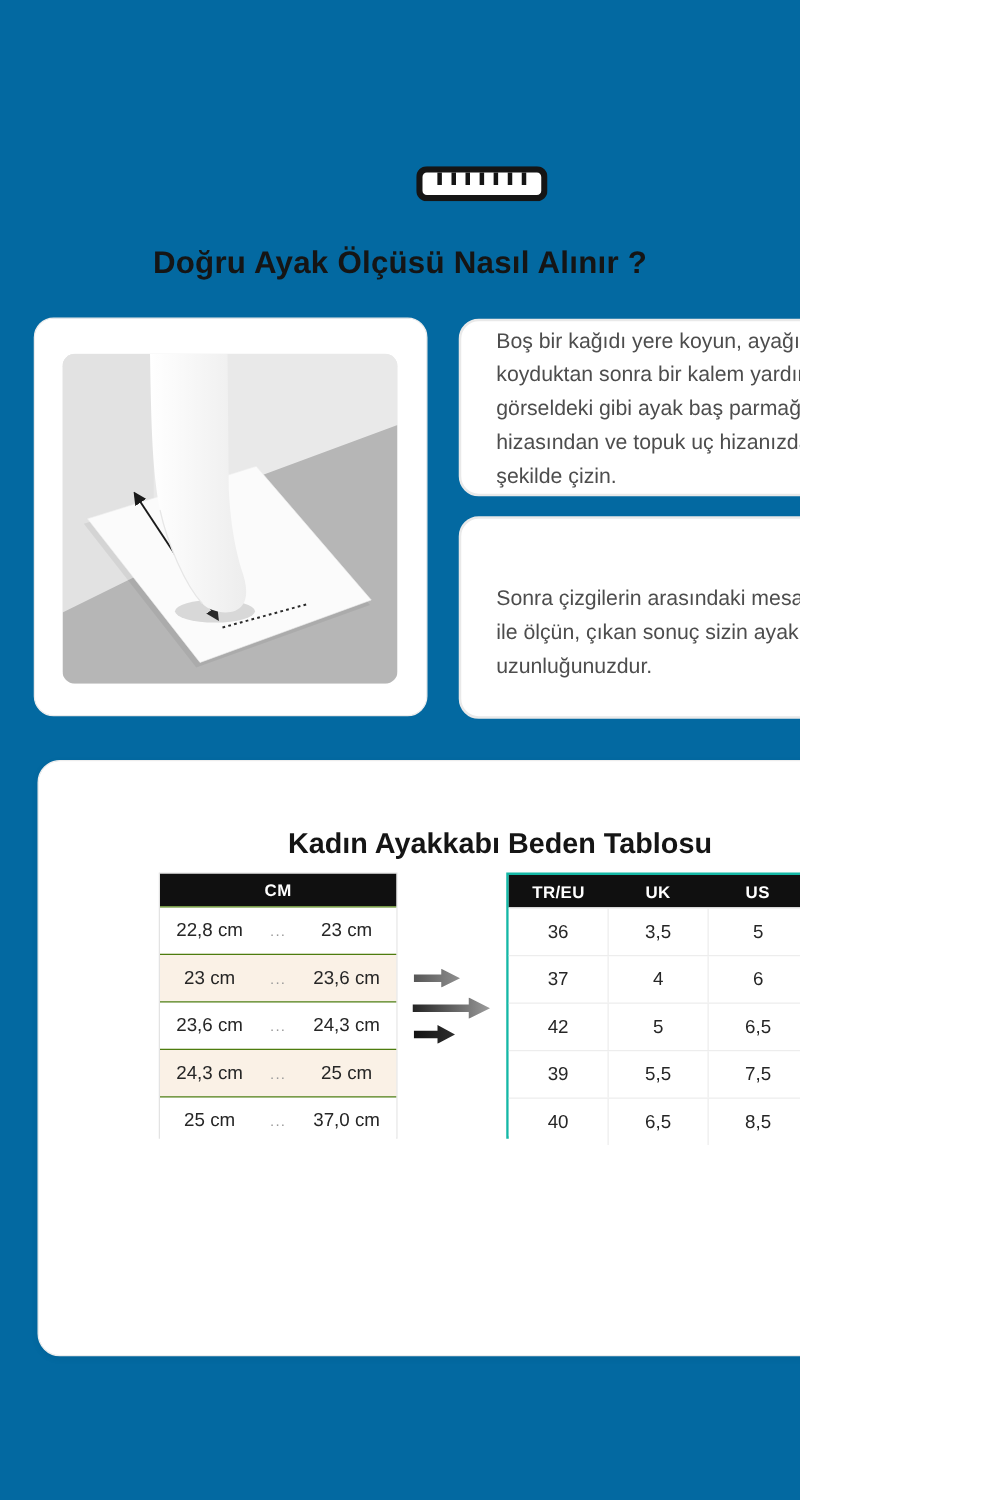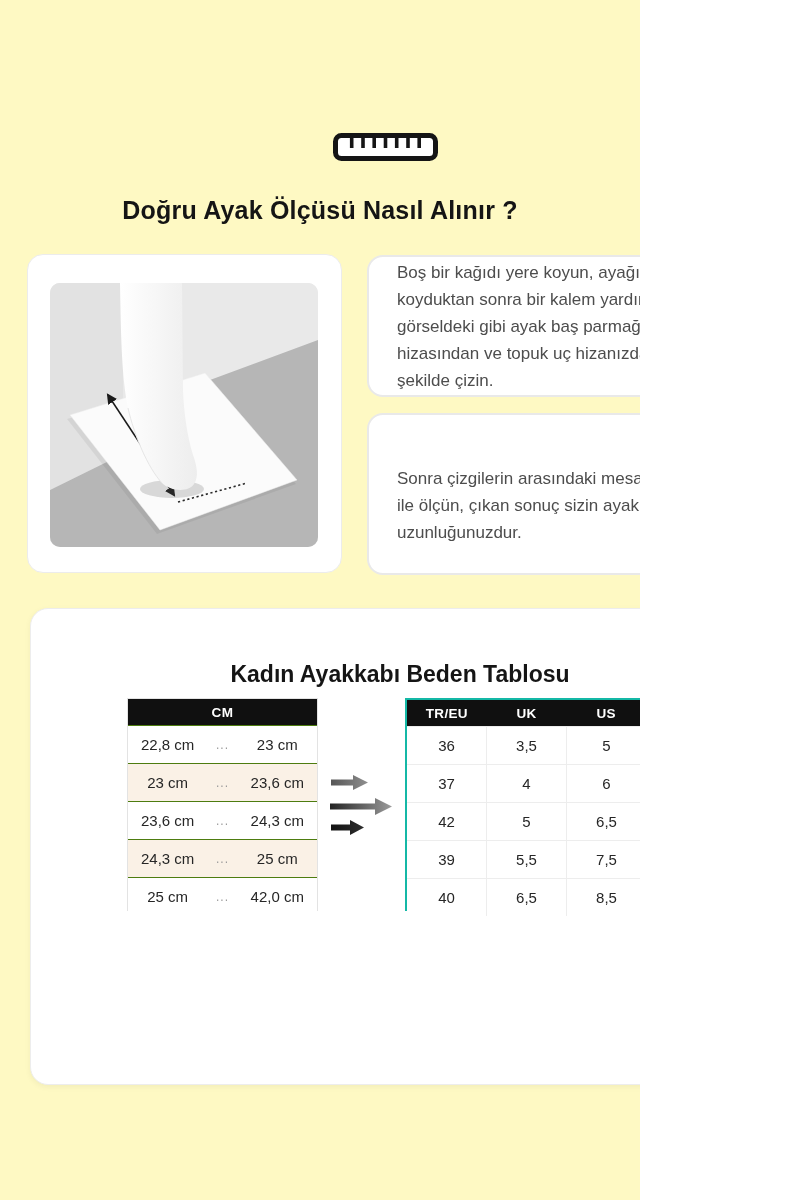--- a/index.html
+++ b/index.html
@@ -1,16 +1,16 @@
 <!DOCTYPE html>
 <html><head>
 <meta charset="utf-8">
 <style>
   html,body{margin:0;padding:0;background:#ffffff;}
-  .page{position:relative;width:640px;height:1200px;background:#fef9c3;overflow:hidden;
+  .page{position:relative;width:640px;height:1200px;background:#0369a1;overflow:hidden;
         font-family:"Liberation Sans", sans-serif;color:#1a1a1a;}
 
   
   .ruler{position:absolute;left:333px;top:133px;width:105px;height:29px;}
 
   
   .main-title{position:absolute;left:0;right:0;top:196px;margin:0;text-align:center;
               font-size:25px;font-weight:700;color:#151515;letter-spacing:.2px;}
 
   
@@ -157,21 +157,21 @@
       <span class="cell max">24,3 cm</span>
     </div>
     <div class="cm-row alt">
       <span class="cell min">24,3 cm</span>
       <span class="cell dots">...</span>
       <span class="cell max">25 cm</span>
     </div>
     <div class="cm-row">
       <span class="cell min">25 cm</span>
       <span class="cell dots">...</span>
-      <span class="cell max">42,0 cm</span>
+      <span class="cell max">37,0 cm</span>
     </div>
   </div>
 
   <div class="arrow arrow1">
     <svg viewBox="0 0 37 15" xmlns="http://www.w3.org/2000/svg">
       <defs>
           <linearGradient id="g1" x1="0" y1="0" x2="1" y2="0">
         <stop offset="0" stop-color="#565656"></stop>
             <stop offset="1" stop-color="#8f8f8f"></stop>
       </linearGradient>

